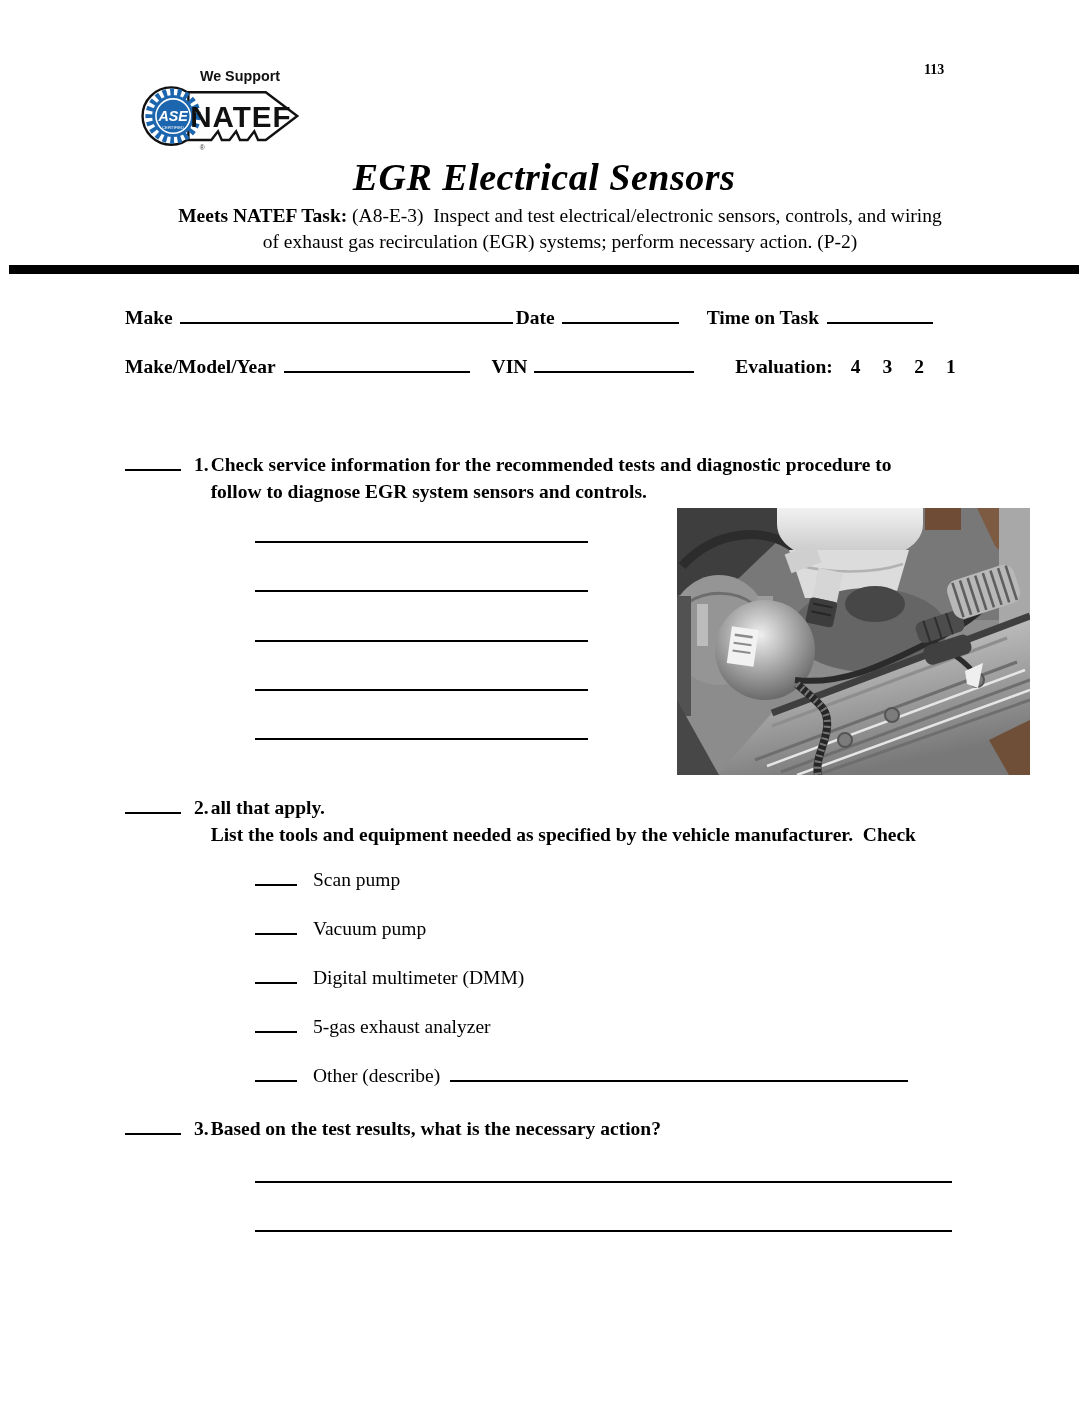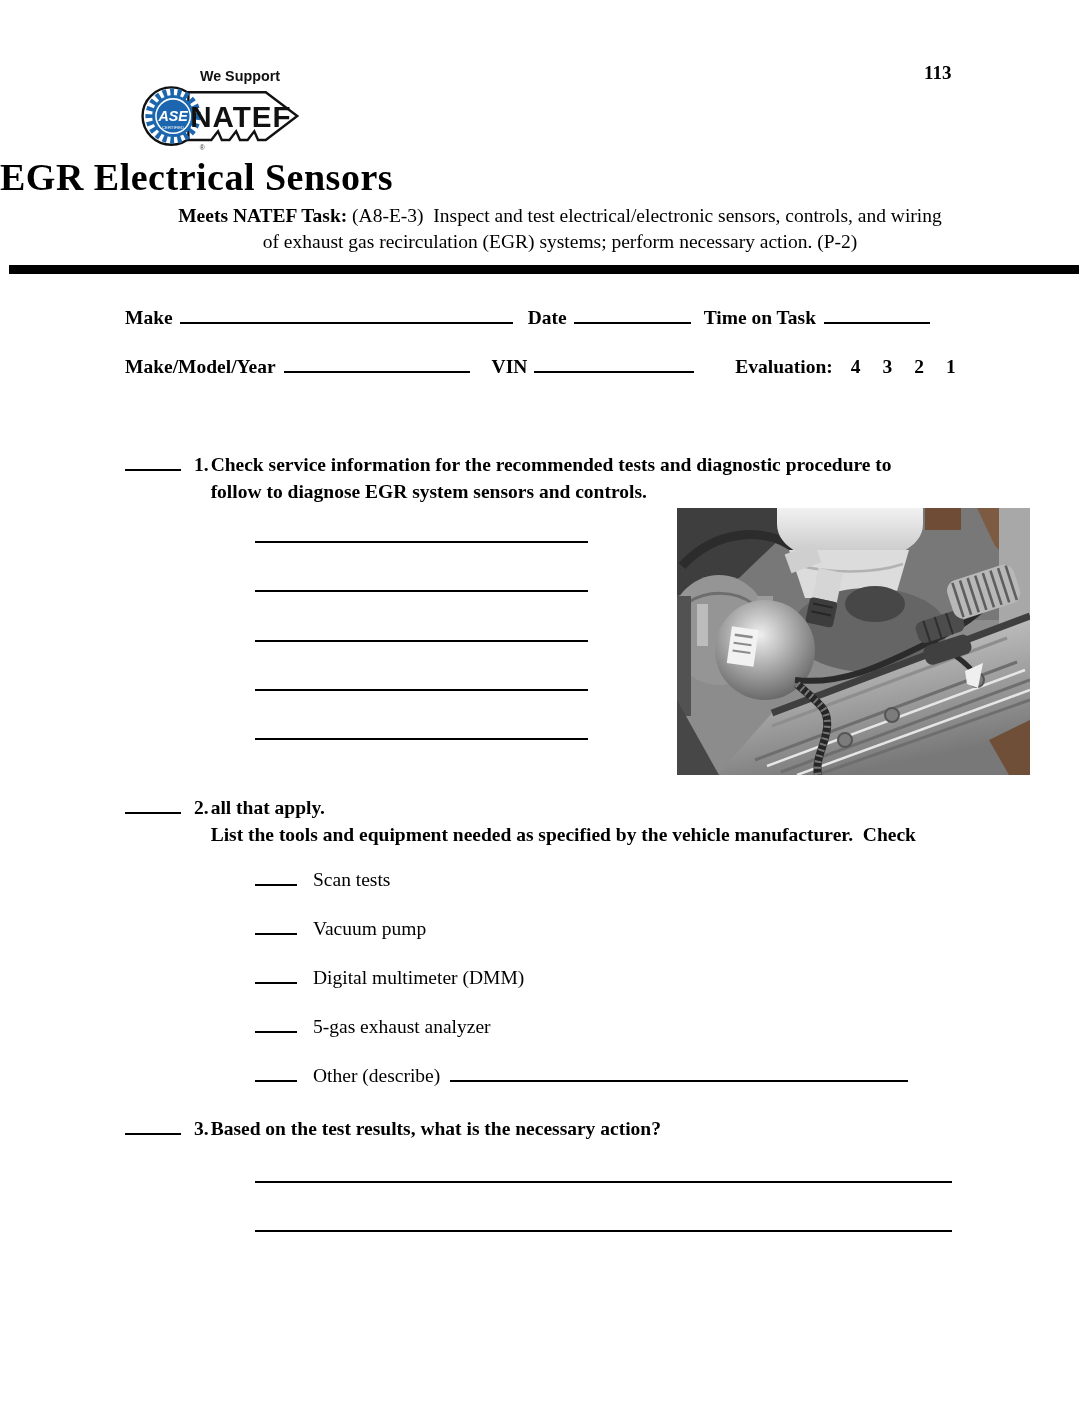--- a/index.html
+++ b/index.html
@@ -1,23 +1,23 @@
 <!DOCTYPE html>
 <html><head>
 <meta charset="utf-8">
 <style>
   html,body{margin:0;padding:0;background:#fff;}
   #page{position:relative;width:1088px;height:1408px;background:#ffffff;overflow:hidden;
         font-family:"Liberation Serif", serif;color:#000;}
 
   
-  #page-number{position:absolute;left:924px;top:62px;font-size:19px;font-weight:bold;}
+  #page-number{position:absolute;left:924px;top:62px;font-size:14px;font-weight:bold;}
   #logo{position:absolute;left:133px;top:60px;width:170px;height:94px;}
-  #title{position:absolute;left:0;top:155px;width:100%;
-         font-size:38px;font-weight:bold;letter-spacing:.5px;}
+  #title{position:absolute;left:0;top:155px;width:100%;text-align:center;
+         font-size:38px;font-weight:bold;letter-spacing:.5px;font-style:italic;}
   #task{position:absolute;left:0;top:203px;width:100%;text-align:center;
         font-size:19.5px;line-height:26px;padding-left:16px;}
   #task .bold{font-weight:bold;}
   #divider{position:absolute;left:9px;right:9px;top:265px;height:9px;background:#000;}
 
   
   .info-row{position:absolute;left:125px;display:flex;align-items:baseline;
             font-size:19.5px;font-weight:bold;white-space:nowrap;}
   #info-row-1{top:302px;}
   #info-row-2{top:351px;}
@@ -77,23 +77,23 @@
       <span>(A8-E-3)&nbsp; Inspect and test electrical/electronic sensors, controls, and wiring</span>
     </div>
     <div>of exhaust gas recirculation (EGR) systems; perform necessary action. (P-2)</div>
   </div>
 
   <div id="divider"></div>
 
   <div class="info-row" id="info-row-1">
     <span>Make</span>
     <span class="b" style="width:333px;margin-left:7px;"></span>
-    <span style="margin-left:15px;font-family:Liberation Serif, serif;">Date</span>
+    <span style="margin-left:3px;font-family:Liberation Serif, serif;">Date</span>
     <span class="b" style="width:117px;margin-left:7px;"></span>
-    <span style="margin-left:13px;">Time on Task</span>
+    <span style="margin-left:28px;">Time on Task</span>
     <span class="b" style="width:106px;margin-left:8px;"></span>
   </div>
 
   <div class="info-row" id="info-row-2">
     <span>Make/Model/Year</span>
     <span class="b" style="width:186px;margin-left:8px;"></span>
     <span style="margin-left:22px;">VIN</span>
     <span class="b" style="width:160px;margin-left:7px;"></span>
     <span style="margin-left:41px;">Evaluation:</span>
     <span style="margin-left:18px;">4</span>
@@ -213,21 +213,21 @@
     <span class="num-blank"></span>
     <span class="q-num">2.</span>
     <span class="q-text" style="width:745px;">
       <div>all that apply.</div>
       <div>List the tools and equipment needed as specified by the vehicle manufacturer.&nbsp; Check</div>
     </span>
   </div>
 
   <div class="check-row" style="top:866px;">
     <span class="check-blank"></span>
-    <span class="check-label">Scan tests</span>
+    <span class="check-label">Scan pump</span>
   </div>
   <div class="check-row" style="top:915px;">
     <span class="check-blank"></span>
     <span class="check-label">Vacuum pump</span>
   </div>
   <div class="check-row" style="top:964px;">
     <span class="check-blank"></span>
     <span class="check-label">Digital multimeter (DMM)</span>
   </div>
   <div class="check-row" style="top:1013px;text-align:right;">

